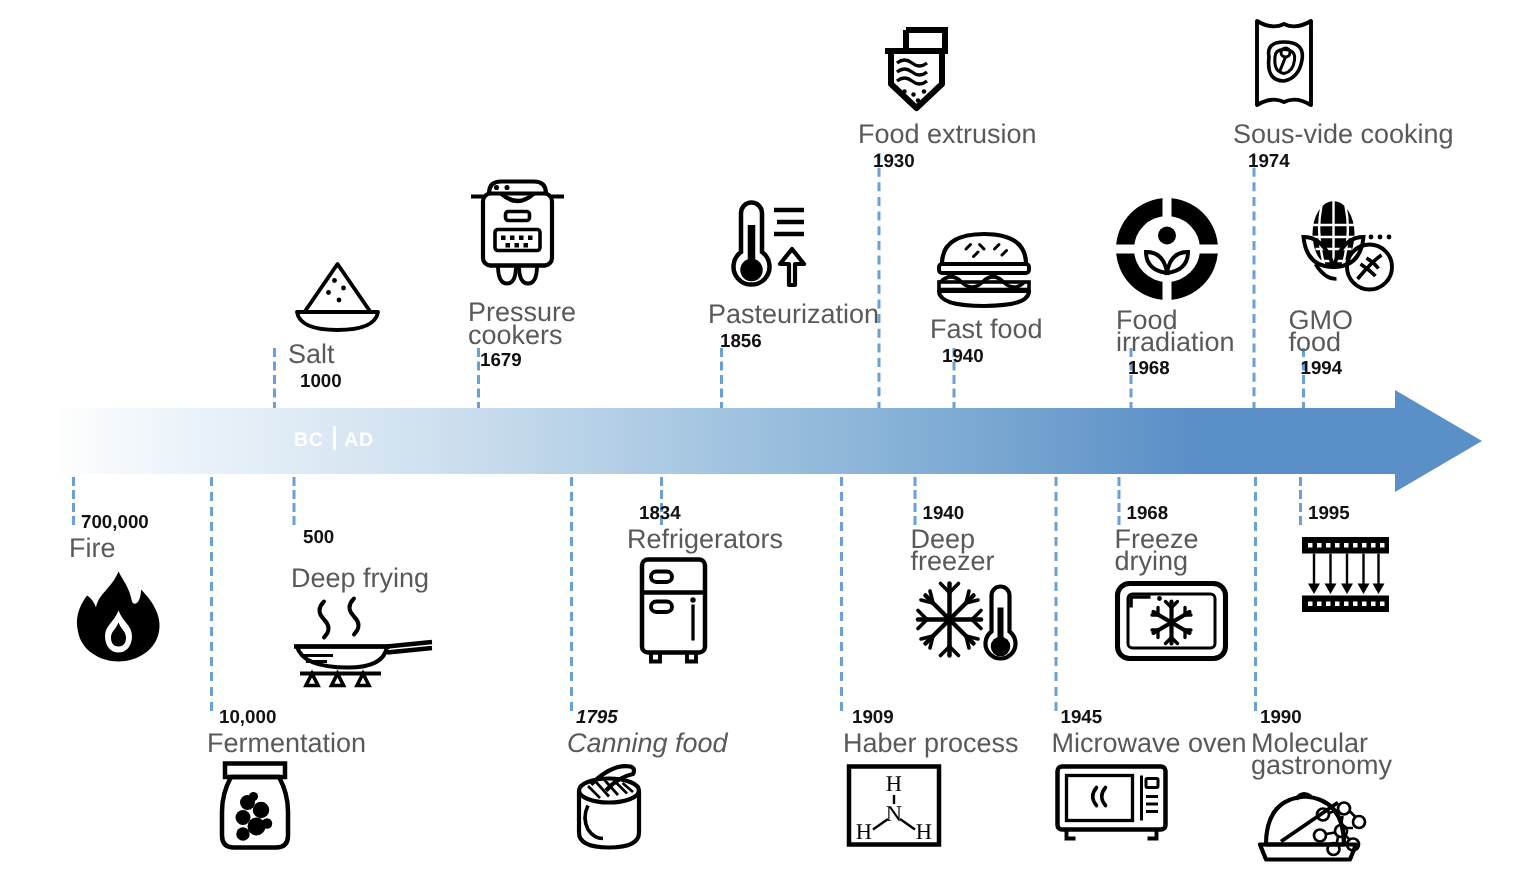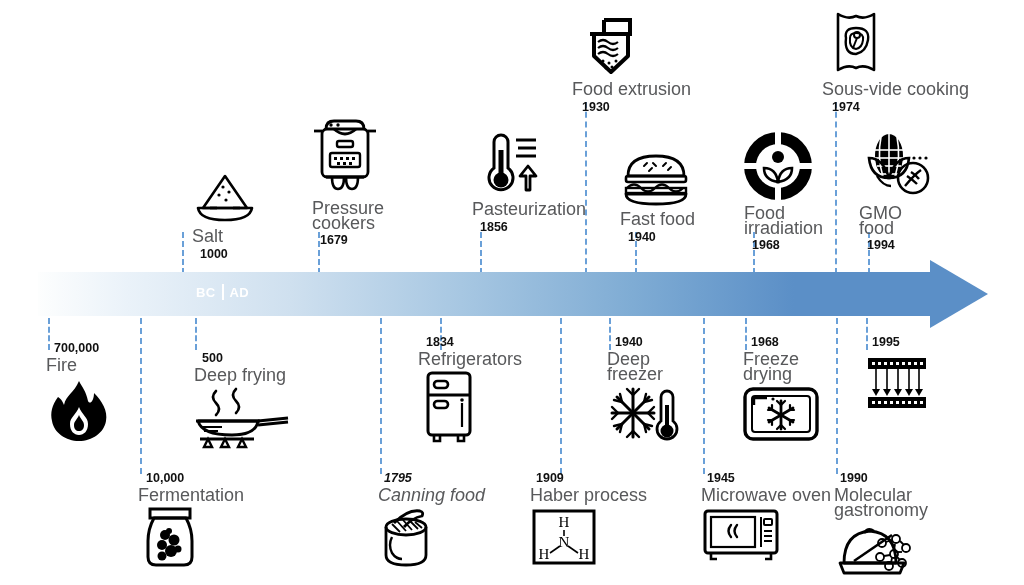--- a/index.html
+++ b/index.html
@@ -270,21 +270,21 @@
       <svg width="70" height="64" viewBox="0 0 70 64" style="margin-top:6px;">
         <path d="M35 2 C30 14 22 16 20 26 C18 20 14 18 14 18 C8 26 6 34 8 42 C10 54 22 62 35 62 C48 62 60 54 62 42 C64 32 58 22 50 14 C50 22 46 26 44 22 C42 12 38 8 35 2 Z" fill="#000"></path>
         <path d="M35 28 C32 36 26 38 26 45 C26 52 30 56 35 56 C40 56 44 52 44 45 C44 38 38 36 35 28 Z" fill="#fff"></path>
         <path d="M35 36 C33 41 30 42 30 46 C30 50 32 52 35 52 C38 52 40 50 40 46 C40 42 37 41 35 36 Z" fill="#000"></path>
       </svg>
     </span>
   </div>
 
   <div class="ev below" style="left:192px;top:350px;width:130px;">
     <div class="yr" style="margin-left:10px;">500</div>
-    <div class="lbl" style="margin-left:2px;margin-top:2px;">Deep frying</div>
+    <div class="lbl" style="margin-left:2px;margin-top:12px;">Deep frying</div>
     <span class="icon">
       <svg width="100" height="62" viewBox="0 0 100 62" style="margin-top:4px;">
         <path d="M24 4 q-6 6 0 12 q6 6 0 12" fill="none" stroke="#000" stroke-width="2.6" stroke-linecap="round"></path>
         <path d="M44 2 q-6 6 0 12 q6 6 0 12" fill="none" stroke="#000" stroke-width="2.6" stroke-linecap="round"></path>
         <path d="M6 34 L66 34 Q64 48 40 48 Q10 48 6 34 Z" fill="none" stroke="#000" stroke-width="2.8" stroke-linejoin="round"></path>
         <line x1="4" y1="34" x2="68" y2="34" stroke="#000" stroke-width="3"></line>
         <line x1="66" y1="34" x2="96" y2="31" stroke="#000" stroke-width="3"></line>
         <line x1="66" y1="38" x2="96" y2="35" stroke="#000" stroke-width="3"></line>
         <line x1="10" y1="40" x2="30" y2="40" stroke="#000" stroke-width="2"></line>
         <line x1="12" y1="44" x2="26" y2="44" stroke="#000" stroke-width="2"></line>
@@ -464,21 +464,21 @@
           <line x1="25" y1="13" x2="34" y2="23"></line>
             <line x1="31" y1="13" x2="40" y2="22"></line>
           <line x1="37" y1="15" x2="44" y2="21"></line>
         </g>
         <path d="M8 20 L8 48 Q8 58 28 58 Q48 58 48 48 L48 20" fill="none" stroke="#000" stroke-width="2.8"></path>
         <path d="M14 30 q-4 8 0 16 q4 6 10 6" fill="none" stroke="#000" stroke-width="2.4"></path>
       </svg>
     </span>
   </div>
 
-  <div class="ev below" style="left:528px;top:470px;width:140px;">
+  <div class="ev below" style="left:560px;top:470px;width:140px;">
     <div class="yr" style="margin-left:8px;">1909</div>
     <div class="lbl" style="margin-left:2px;margin-top:2px;">Haber process</div>
     <span class="icon">
       <svg width="72" height="60" viewBox="0 0 72 60" style="margin-top:4px;margin-left:2px;">
         <rect x="4" y="4" width="60" height="52" fill="none" stroke="#000" stroke-width="3"></rect>
         <text x="34" y="20" font-family="Liberation Serif, serif" font-size="15" text-anchor="middle" fill="#000">H</text>
         <text x="34" y="40" font-family="Liberation Serif, serif" font-size="15" text-anchor="middle" fill="#000">N</text>
         <text x="14" y="52" font-family="Liberation Serif, serif" font-size="15" text-anchor="middle" fill="#000">H</text>
         <text x="54" y="52" font-family="Liberation Serif, serif" font-size="15" text-anchor="middle" fill="#000">H</text>
         <line x1="34" y1="23" x2="34" y2="29" stroke="#000" stroke-width="1.6"></line>

